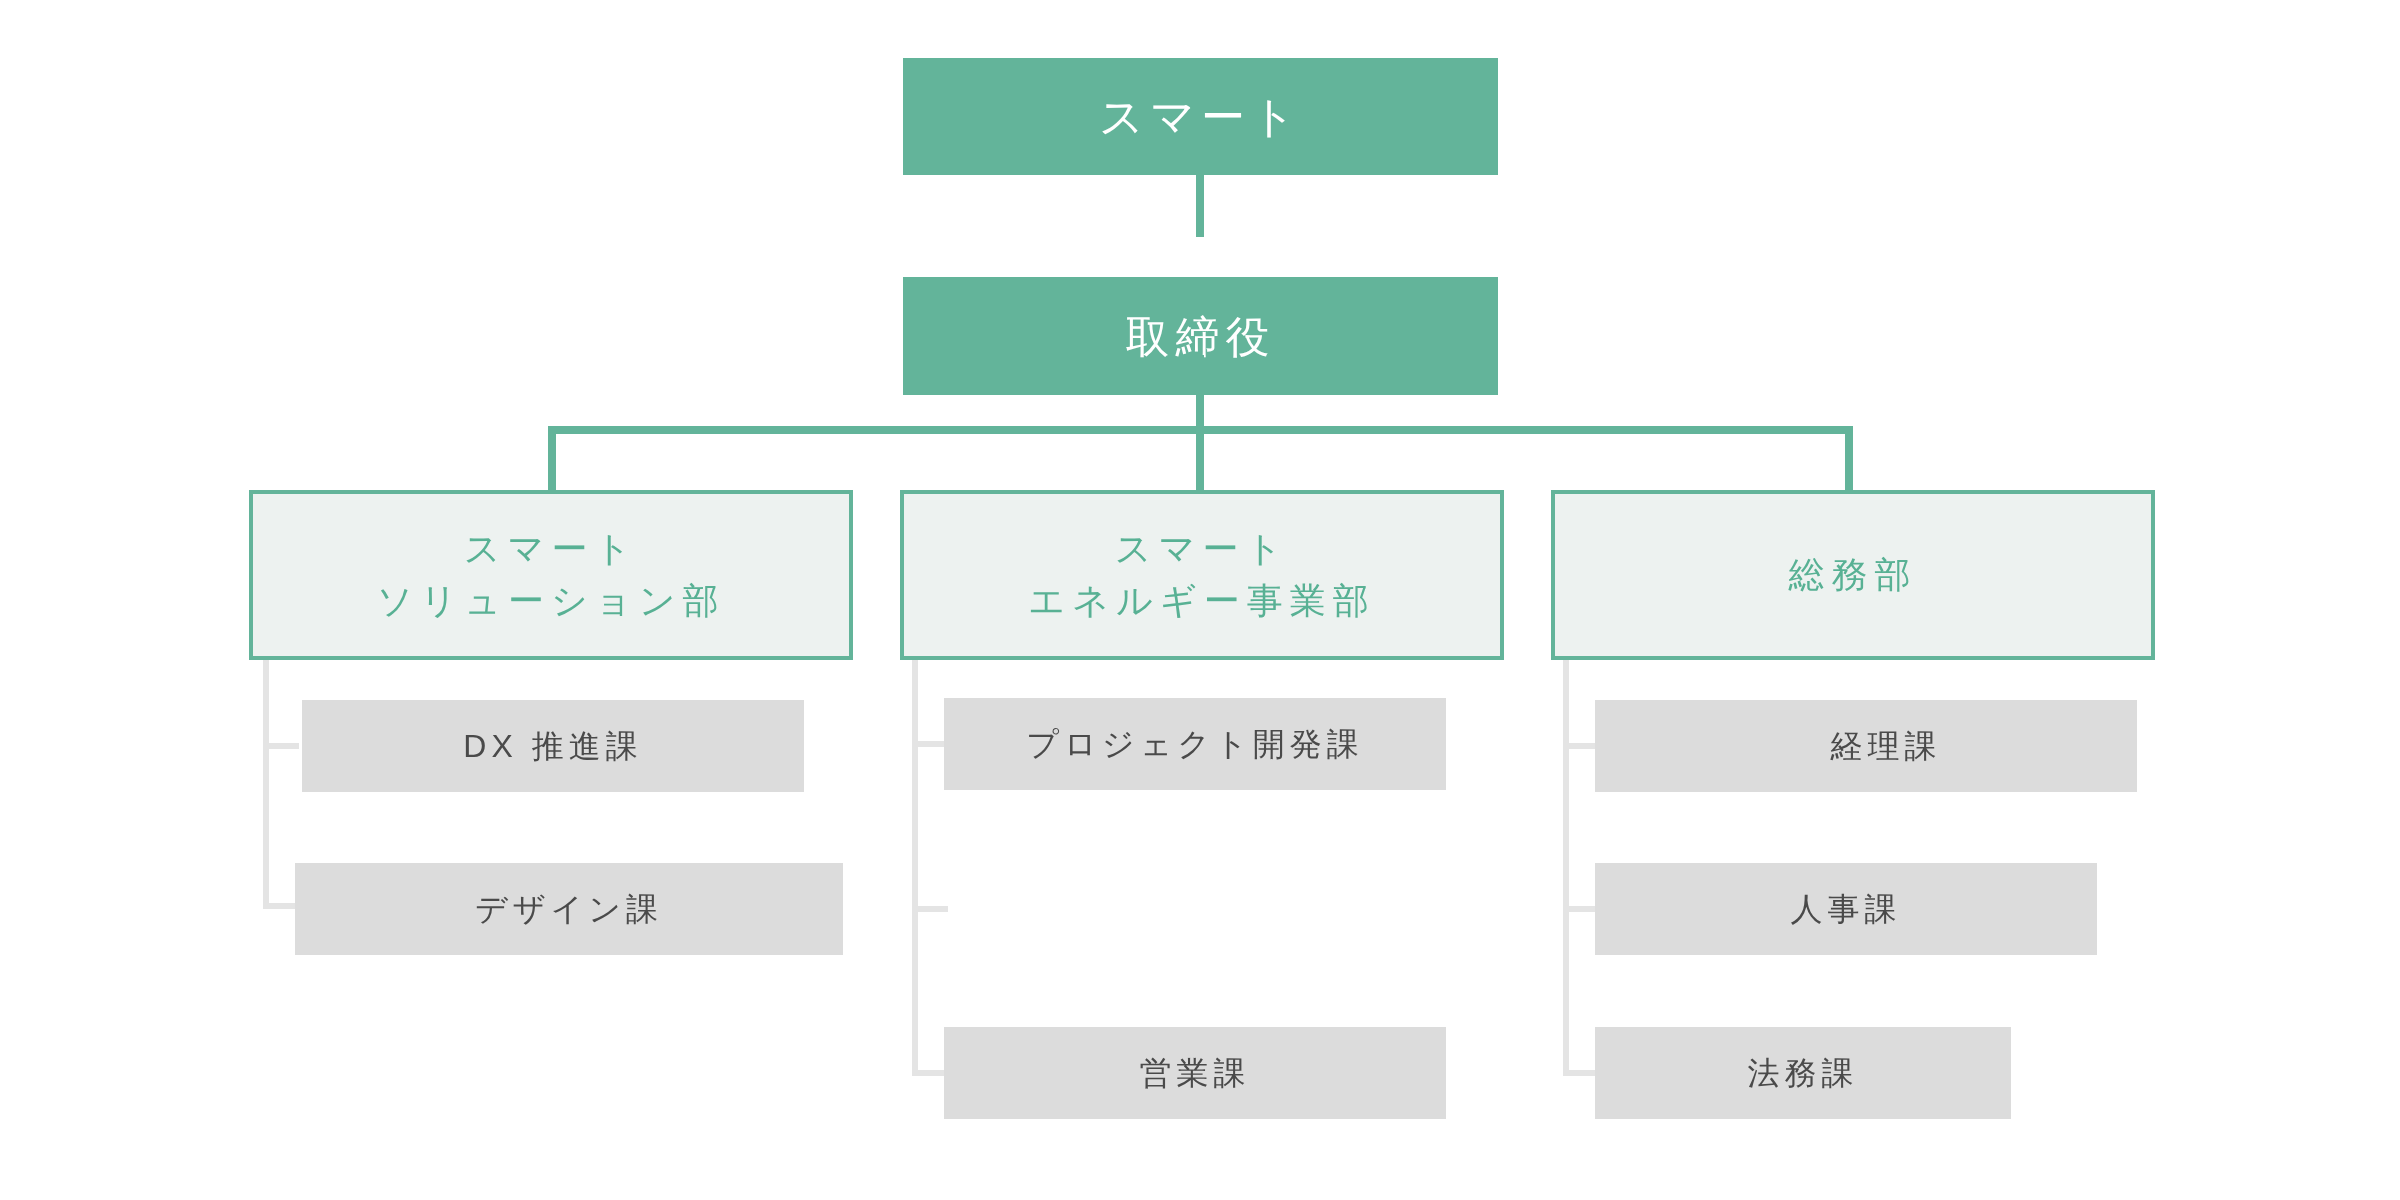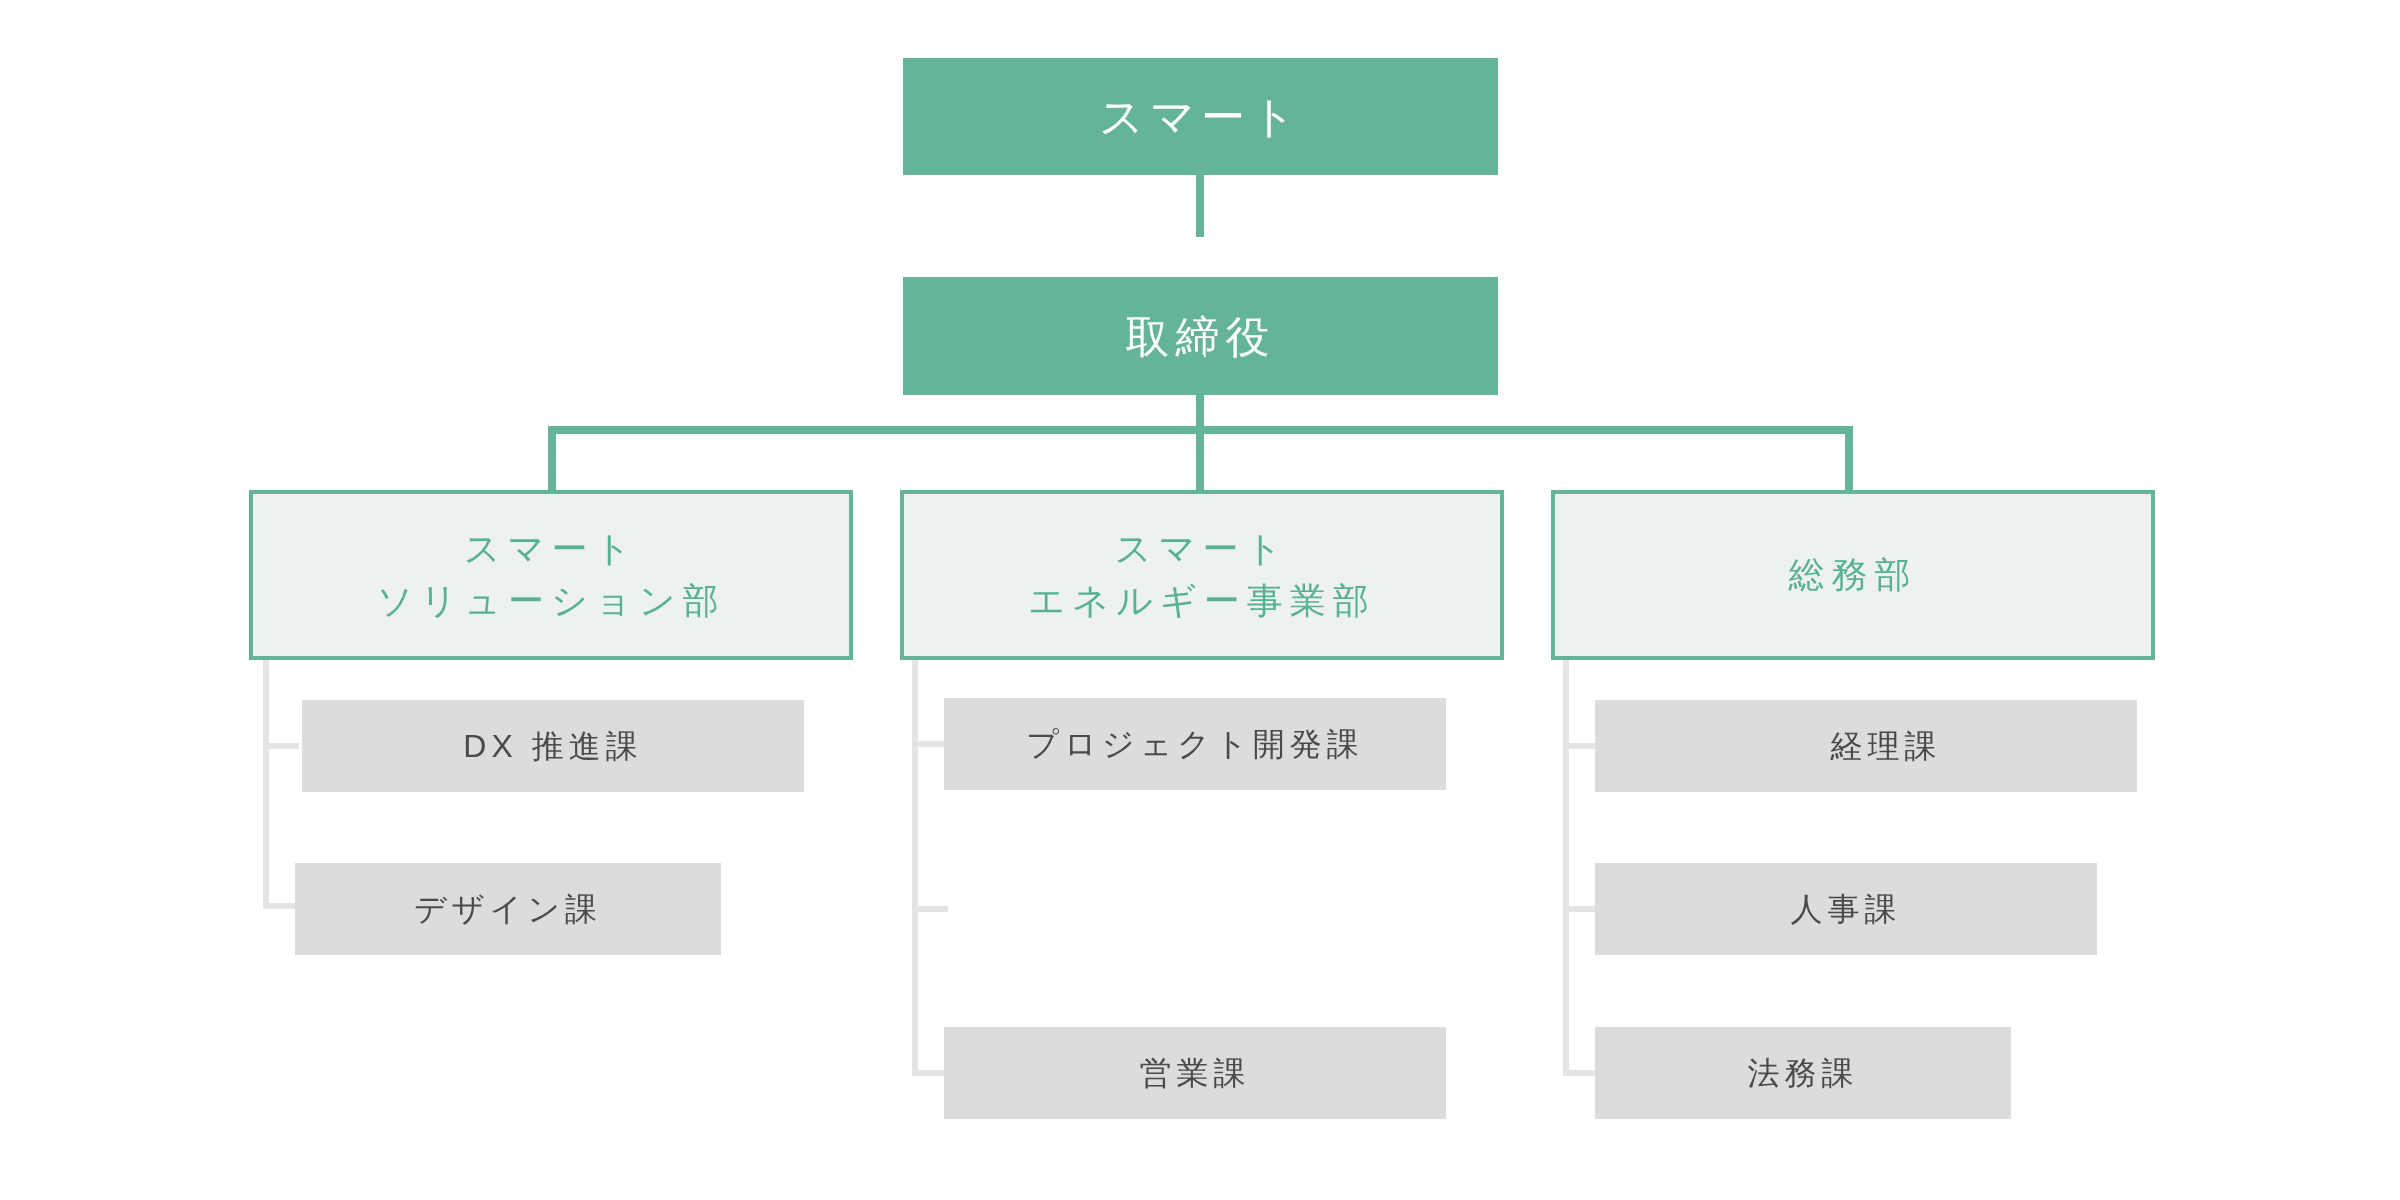--- a/index.html
+++ b/index.html
@@ -55,21 +55,21 @@
     color:#4a4a4a;
     display:flex;align-items:center;justify-content:center;
     font-size:32px;
     letter-spacing:5px;
     line-height:1.45;
     text-align:center;
     white-space:pre-line;
   }
   
   #sec-0-0{left:302px;top:700px;width:502px;height:92px;}
-  #sec-0-1{left:295px;top:863px;width:426px;height:92px;}
+  #sec-0-1{left:295px;top:863px;width:548px;height:92px;}
   
   #sec-1-0{left:944px;top:698px;width:502px;height:92px;}
   #sec-1-1{left:944px;top:861px;width:502px;height:97px;}
   #sec-1-2{left:944px;top:1027px;width:502px;height:92px;}
   
   #sec-2-0{left:1595px;top:700px;width:502px;height:92px;padding-left:40px;}
   #sec-2-1{left:1595px;top:863px;width:502px;height:92px;}
   #sec-2-2{left:1595px;top:1027px;width:416px;height:92px;}
 
   

